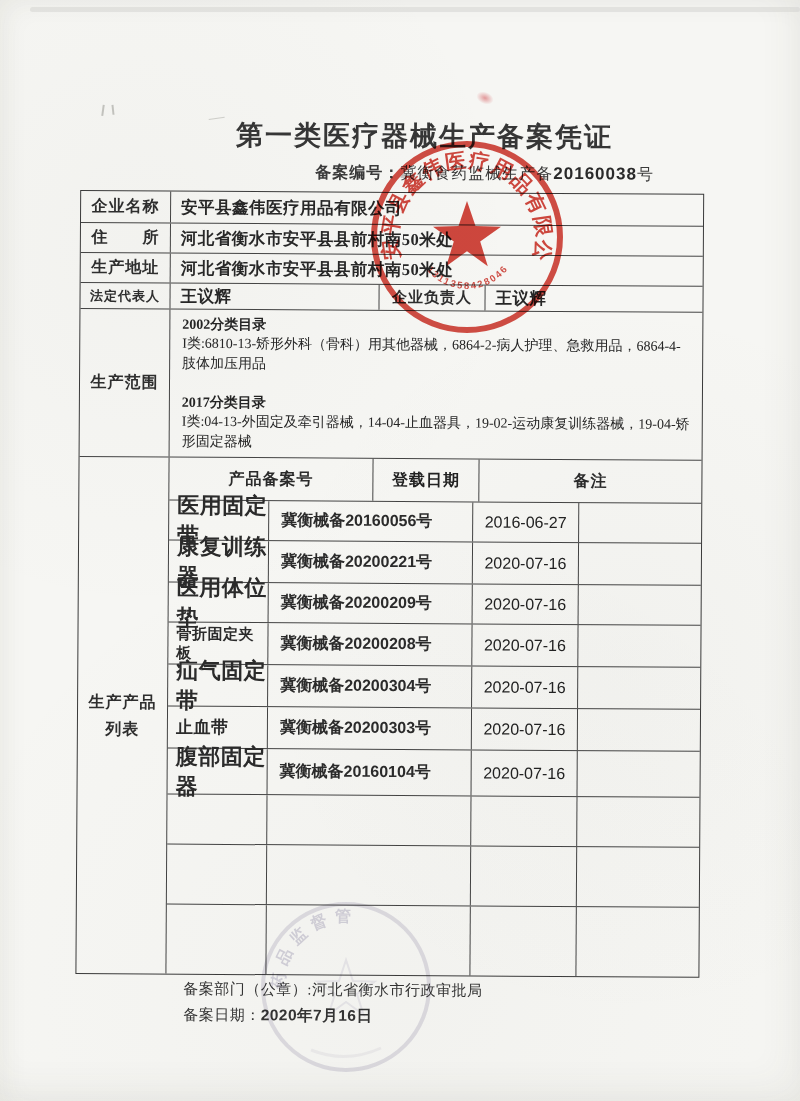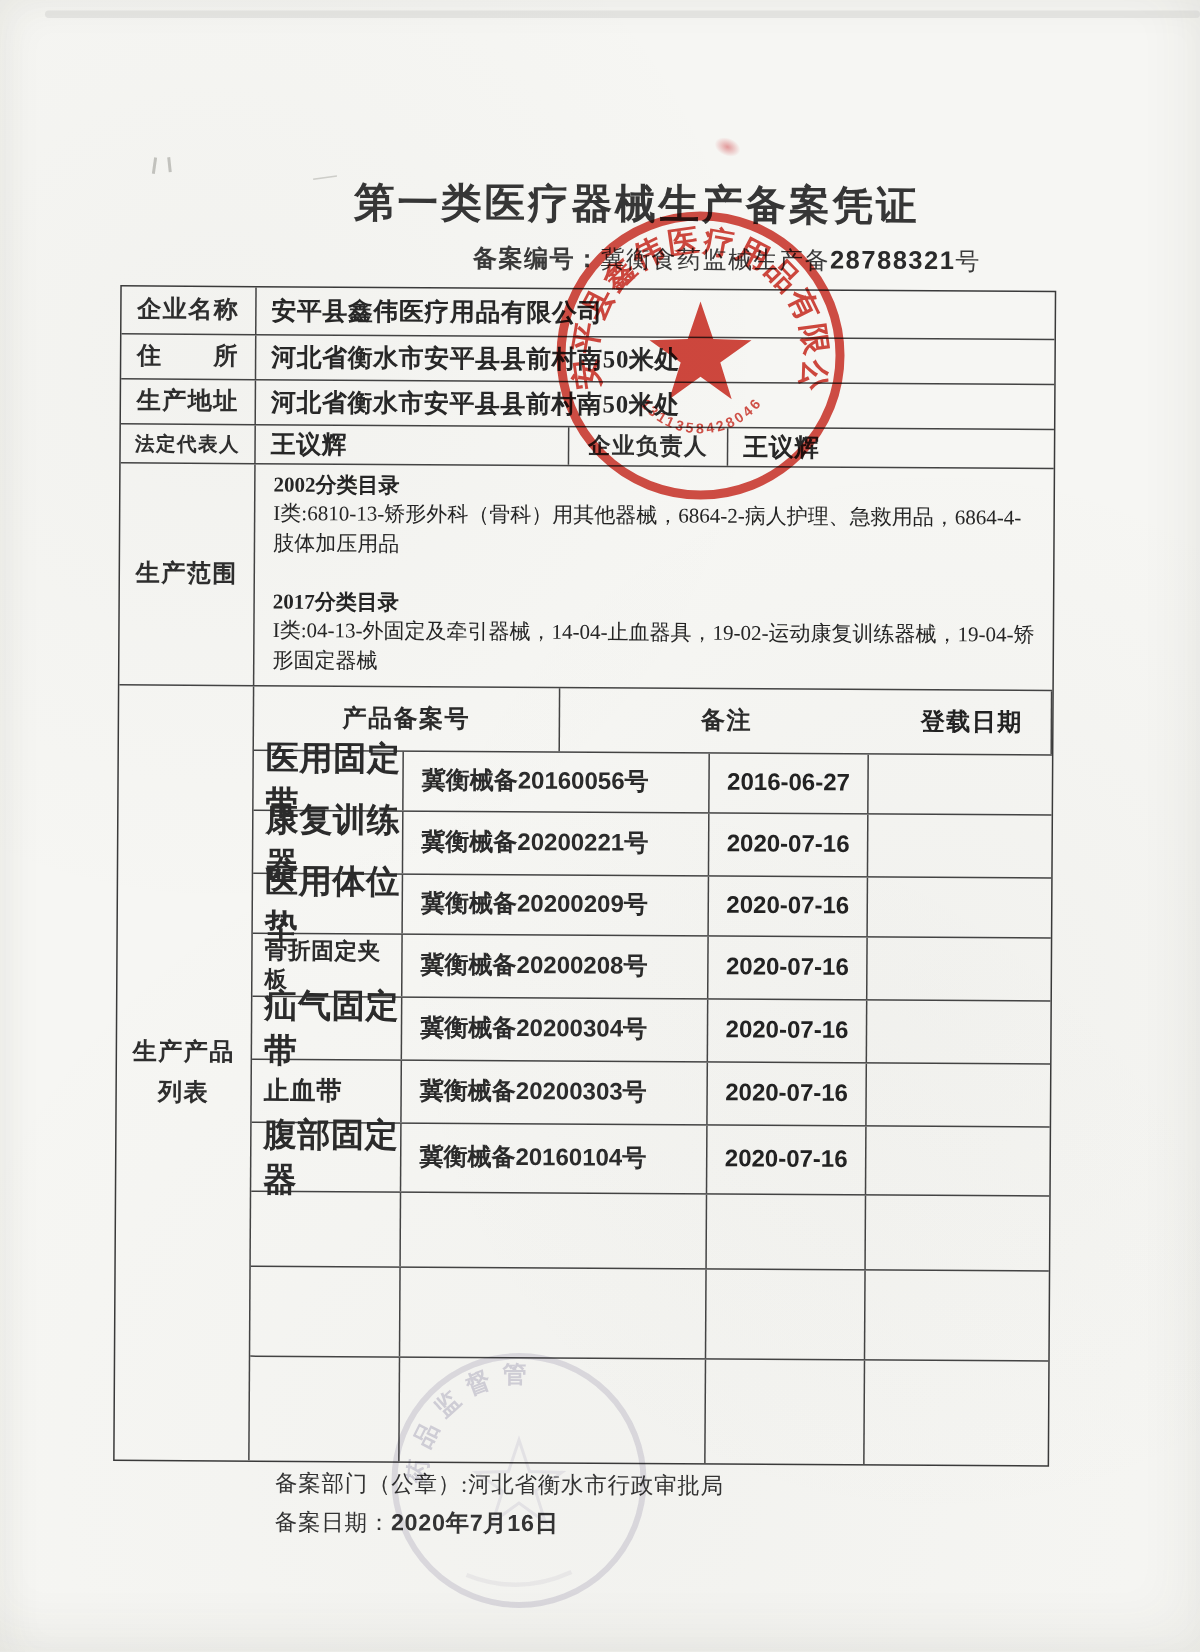--- a/index.html
+++ b/index.html
@@ -48,21 +48,21 @@
   .scope-block.second{margin-top:20px;}
   .scope-title{font-weight:600;}
   .scope-body{font-weight:500;}
 
   .plist{flex:1;display:flex;flex-direction:column;}
   .prow{display:flex;border-bottom:1.2px solid #434343;box-sizing:border-box;}
   .prow.lastrow{border-bottom:none;flex:1;}
   .pc{border-right:1.2px solid #434343;box-sizing:border-box;display:flex;align-items:center;}
   .pc.c-name{flex:0 0 100px;padding-left:8px;font-size:22px;font-weight:600;letter-spacing:.5px;}
   .pc.c-rec{flex:0 0 204px;padding-left:12px;font-size:16px;font-weight:600;font-family:"Liberation Sans",sans-serif;}
-  .pc.c-date{flex:0 0 106px;justify-content:center;font-family:"Liberation Sans",sans-serif;font-size:16px;font-weight:700;color:#222;}
+  .pc.c-date{flex:0 0 106px;justify-content:center;font-family:"Liberation Sans",sans-serif;font-size:16px;font-weight:400;color:#222;}
   .pc.c-note{flex:1;border-right:none;}
   .phead .pc{justify-content:center;padding-left:0;font-family:"Liberation Serif",serif;font-size:16px;font-weight:700;letter-spacing:1px;}
   .plist-label{line-height:1.7;}
 
   .footer-line{position:absolute;left:186px;font-size:15px;color:#333;letter-spacing:.5px;white-space:nowrap;}
   .f1{top:981px;}
   .f2{top:1006px;}
   .footer-line .fval-sans{font-family:"Liberation Sans",sans-serif;font-weight:700;font-size:15.5px;}
 
   .seal{position:absolute;pointer-events:none;mix-blend-mode:multiply;}
@@ -78,21 +78,21 @@
       <i class="a"></i>
       <i class="b"></i>
     </div>
   <div class="pencil-mark2"></div>
   <div class="red-smudge"></div>
 
   <div class="content">
     <div class="doc-title">第一类医疗器械生产备案凭证</div>
 
     <div class="filing-line">
-      <span class="lbl">备案编号：</span><span>冀衡食药监械生产备</span><span class="digits">28788321</span><span>号</span>
+      <span class="lbl">备案编号：</span><span>冀衡食药监械生产备</span><span class="digits">20160038</span><span>号</span>
     </div>
 
     <div class="doc-table">
 
       <div class="row" style="height:32px">
         <div class="cell lab">企业名称</div>
         <div class="cell val end">安平县鑫伟医疗用品有限公司</div>
       </div>
 
       <div class="row" style="height:30px">
@@ -138,22 +138,22 @@
         <div class="cell lab plist-label">
           <div>
             <div>生产产品</div>
             <div>列表</div>
           </div>
         </div>
         <div class="plist">
 
           <div class="prow phead" style="height:43px">
             <div class="pc c-rec">产品备案号</div>
+            <div class="pc c-date">登载日期</div>
             <div class="pc c-note" style="justify-content:center">备注</div>
-            <div class="pc c-date">登载日期</div>
           </div>
 
           <div class="prow" style="height:40px">
             <div class="pc c-name">医用固定带</div>
             <div class="pc c-rec">冀衡械备20160056号</div>
             <div class="pc c-date">2016-06-27</div>
             <div class="pc c-note"></div>
           </div>
 
           <div class="prow" style="height:42px">

